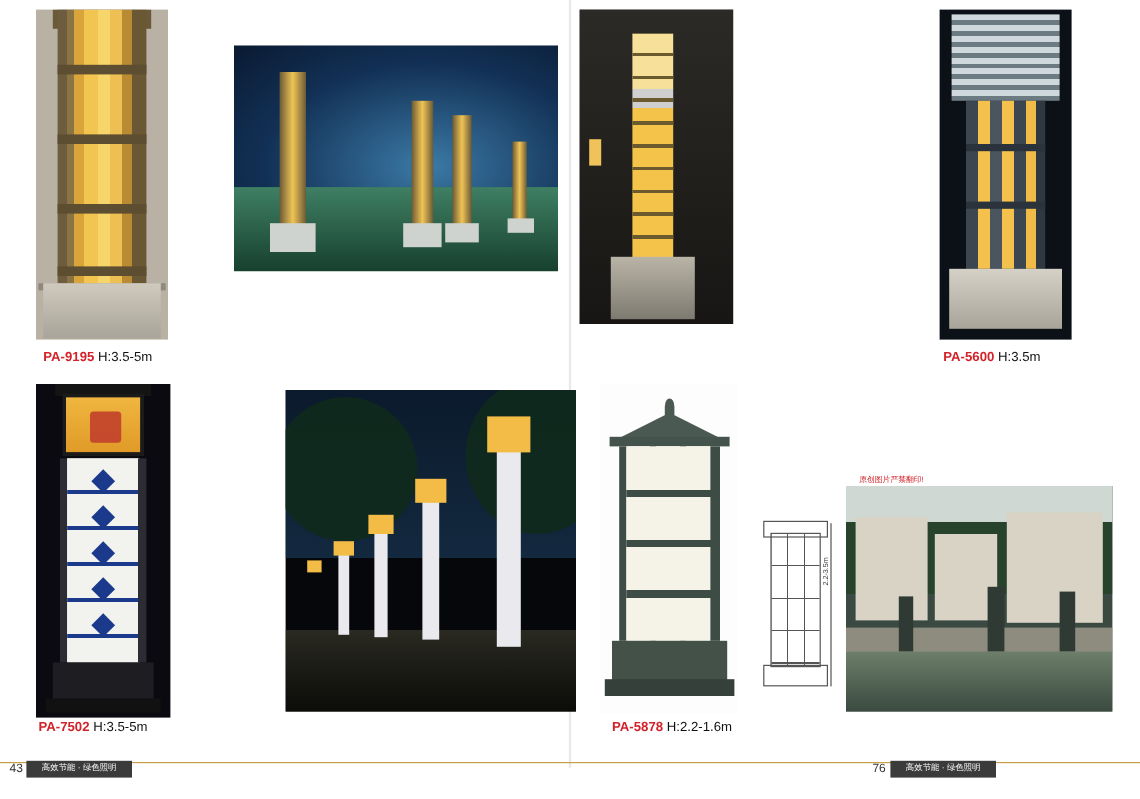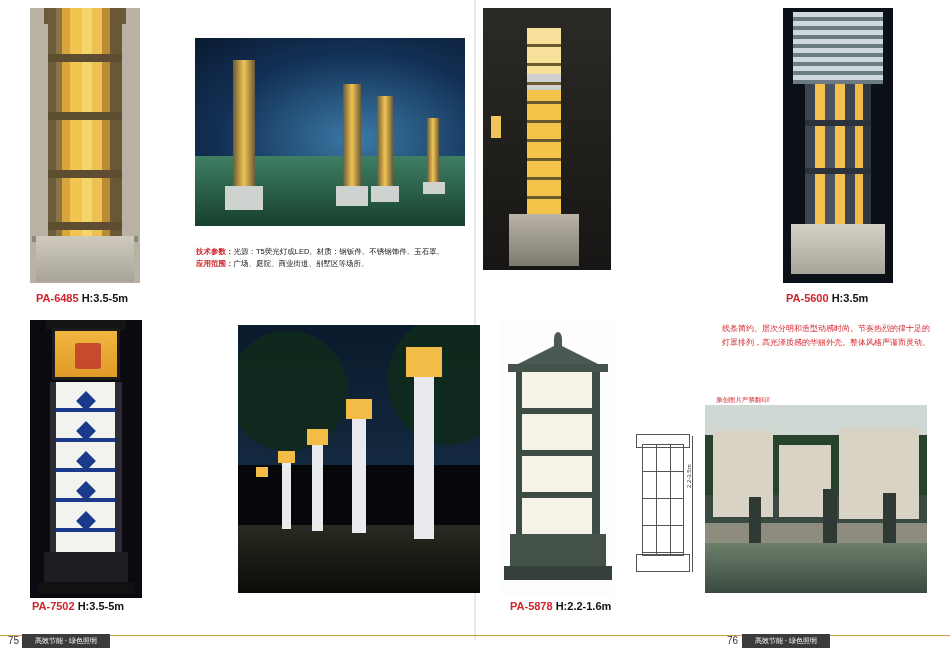--- a/index.html
+++ b/index.html
@@ -17,21 +17,21 @@
 
   
   .code{
     position:absolute;
     font-size:11px;
     font-weight:bold;
     color:#d2232a;
     white-space:nowrap;
     font-family:"Liberation Sans", sans-serif;
   }
-  .code .dim{color:#111;font-weight:bold;}
+  .code .dim{color:#111;font-weight:normal;}
 
   
   .spec{
     position:absolute;
     font-size:7.5px;
     line-height:1.55;
     color:#111;
     width:260px;
   }
   .spec .lbl{color:#d2232a;font-weight:bold;}
@@ -187,45 +187,37 @@
     <div class="cap"></div>
     <div class="shaft"></div>
     <div class="band" style="top:46px"></div>
     <div class="band" style="top:104px"></div>
     <div class="band" style="top:162px"></div>
     <div class="band" style="top:214px"></div>
     <div class="basetop"></div>
     <div class="base"></div>
   </div>
   <div class="code" style="left:36px;top:292px">
-    <span>PA-6485</span>
+    <span>PA-9195</span>
     <span class="dim">H:3.5-5m</span>
   </div>
 
   <div class="photo ph1">
     <div class="sky"></div>
     <div class="horizon"></div>
     <div class="col" style="left:38px;width:22px;height:128px;"></div>
     <div class="colbase" style="left:30px;bottom:16px;width:38px;height:24px;"></div>
     <div class="col" style="left:148px;width:18px;height:104px;"></div>
     <div class="colbase" style="left:141px;bottom:20px;width:32px;height:20px;"></div>
     <div class="col" style="left:182px;width:16px;height:92px;"></div>
     <div class="colbase" style="left:176px;bottom:24px;width:28px;height:16px;"></div>
     <div class="col" style="left:232px;width:12px;height:70px;"></div>
     <div class="colbase" style="left:228px;bottom:32px;width:22px;height:12px;"></div>
   </div>
 
-  <div class="spec" style="left:196px;top:246px;">
-    <div>
-      <span class="lbl">技术参数：</span><span>光源：T5荧光灯或LED。材质：钢钣件。不锈钢饰件。玉石罩。</span>
-    </div>
-    <div>
-      <span class="lbl">应用范围：</span><span>广场、庭院、商业街道、别墅区等场所。</span>
-    </div>
-  </div>
 
   <div class="photo p7502">
     <div class="roof"></div>
     <div class="lantern"></div>
     <div class="bodyEdgeL"></div>
     <div class="body"></div>
     <div class="bodyEdgeR"></div>
     <div class="dia" style="left:49px;top:74px"></div>
     <div class="dia" style="left:49px;top:104px"></div>
     <div class="dia" style="left:49px;top:134px"></div>
@@ -268,21 +260,20 @@
     <div class="shaft"></div>
     <div class="hband" style="top:112px"></div>
     <div class="hband" style="top:160px"></div>
     <div class="base"></div>
   </div>
   <div class="code" style="left:786px;top:292px">
     <span>PA-5600</span>
     <span class="dim">H:3.5m</span>
   </div>
 
-  <div class="note" style="left:722px;top:322px;">线条简约、层次分明和造型动感时尚。节奏热烈的律十足的灯罩排列，高光泽质感的华丽外壳。整体风格严谨而灵动。</div>
 
   <div class="tag" style="left:716px;top:396px;">原创图片严禁翻印!</div>
 
   <div class="photo p7602">
     <div class="fin"></div>
     <div class="roof"></div>
     <div class="eave"></div>
     <div class="bodyL"></div>
     <div class="body"></div>
     <div class="bodyR"></div>
@@ -309,18 +300,18 @@
     <div class="bldg" style="left:74px;top:40px;width:52px;height:72px;"></div>
     <div class="bldg" style="left:134px;top:22px;width:80px;height:92px;"></div>
     <div class="wall"></div>
     <div class="lamp" style="left:44px;top:92px;width:12px;height:46px;"></div>
     <div class="lamp" style="left:118px;top:84px;width:14px;height:54px;"></div>
     <div class="lamp" style="left:178px;top:88px;width:13px;height:50px;"></div>
     <div class="water"></div>
   </div>
 
   <div class="footer-line"></div>
-  <div class="pagenum l">75</div>
+  <div class="pagenum l">43</div>
   <div class="footbox l">高效节能 · 绿色照明</div>
   <div class="pagenum r">76</div>
   <div class="footbox r">高效节能 · 绿色照明</div>
 
 </div>
 
 </body></html>

